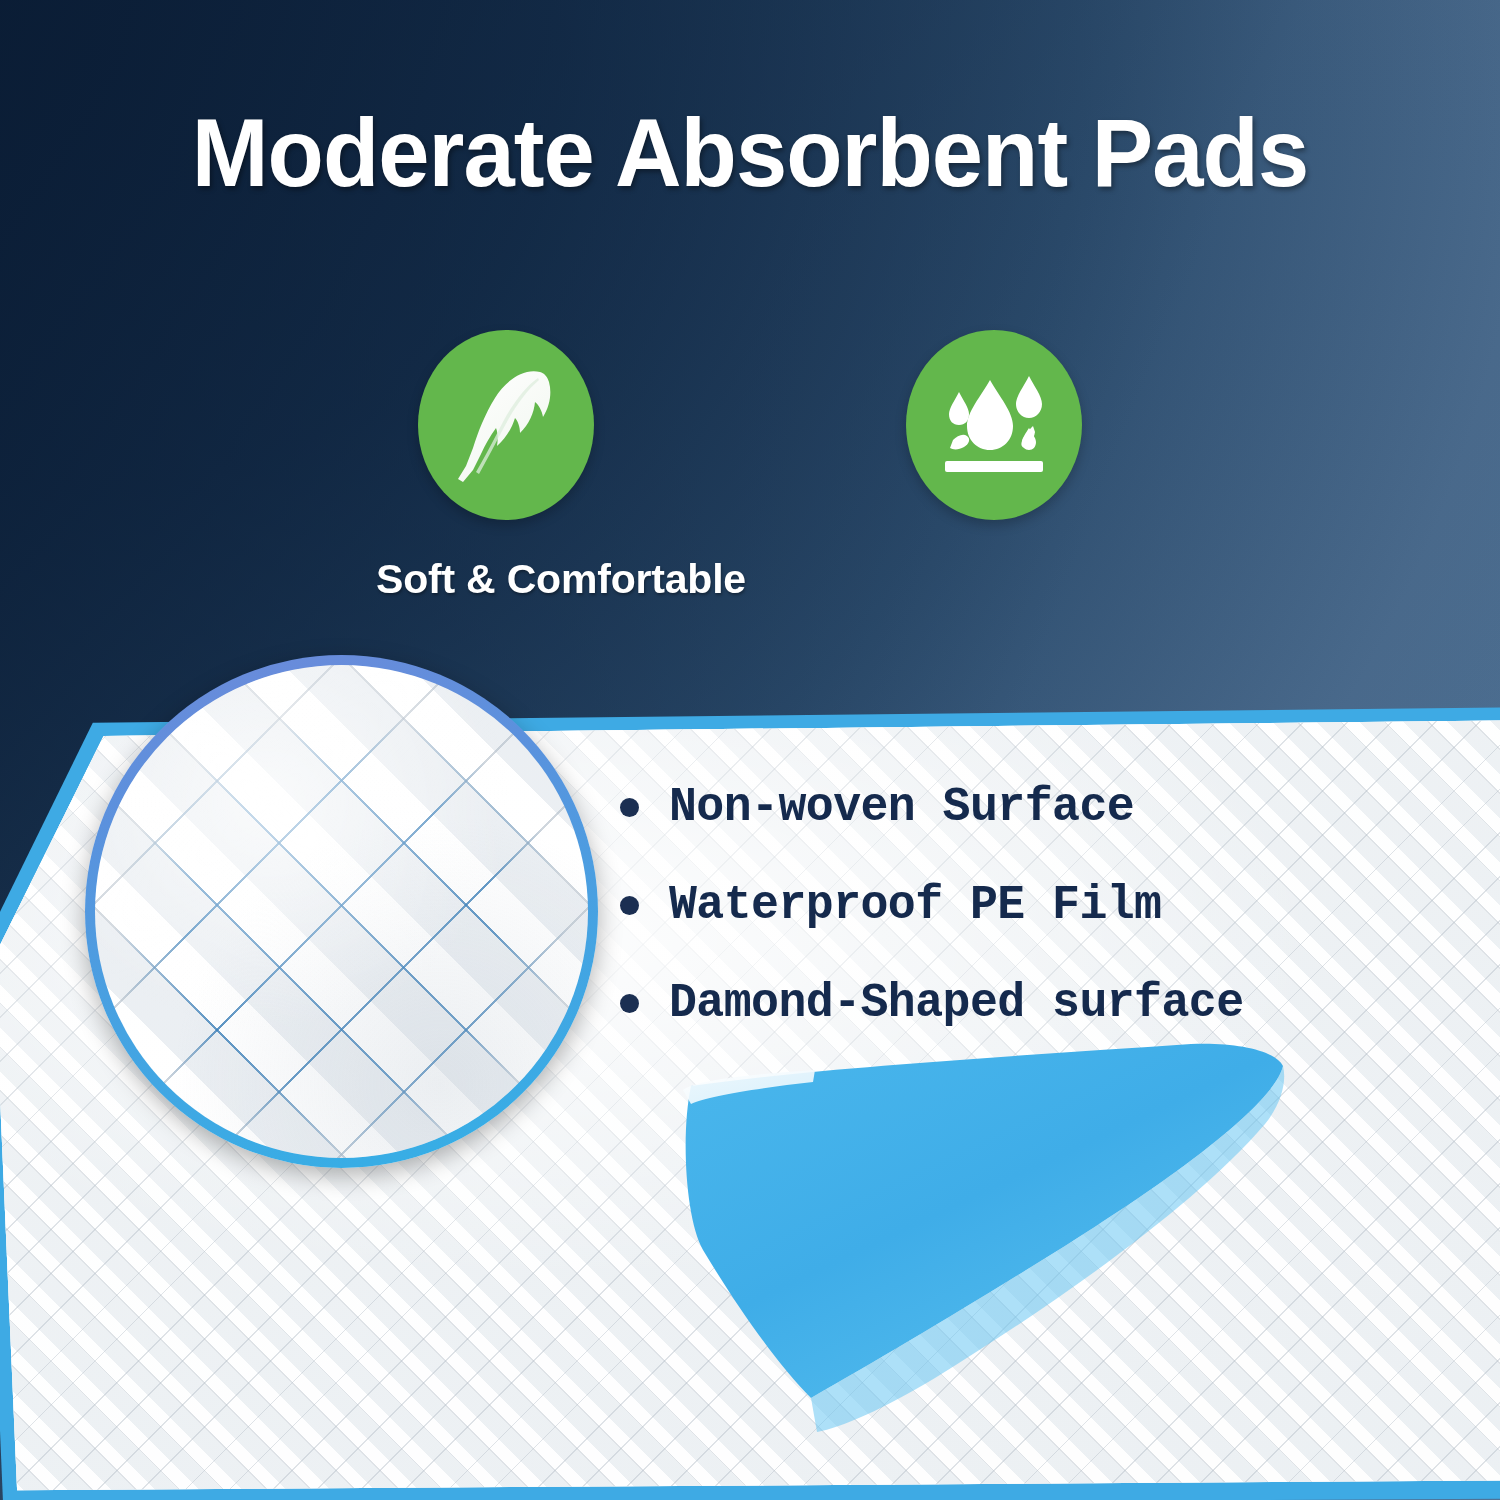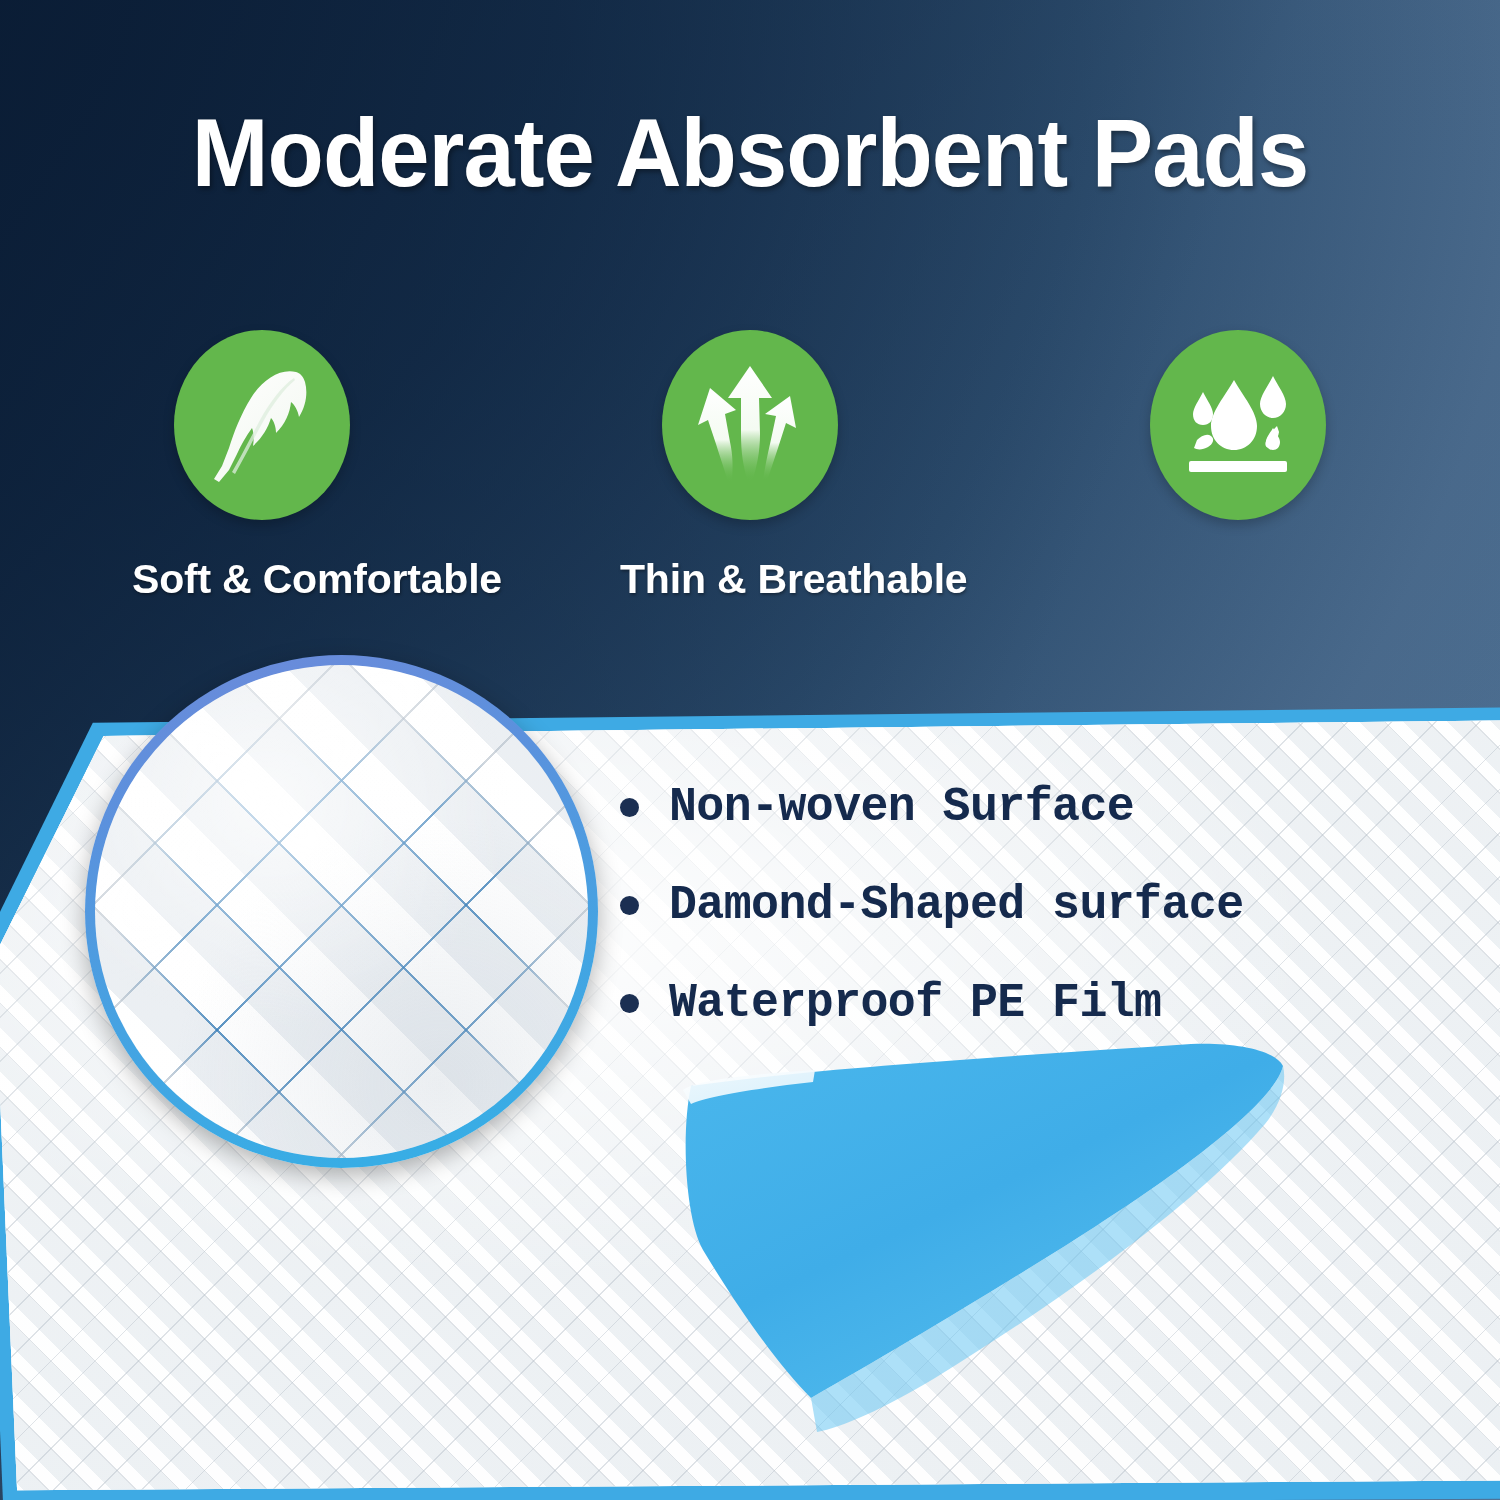--- a/index.html
+++ b/index.html
@@ -222,39 +222,20 @@
               </linearGradient>
             </defs>
             <path fill="url(#fthG)" d="M86 6 C70 2 52 14 41 32 C31 48 24 66 19 82 L12 100 L4 113 L9 116 L19 104 L27 88 C31 79 36 70 42 62 C44 67 44 74 43 80 C52 72 58 62 61 52 C64 55 66 61 66 67 C75 58 80 47 81 36 C85 39 88 45 89 51 C96 40 98 27 95 16 C93 10 90 7 86 6 Z"></path>
             <path fill="#ddeedd" opacity="0.75" d="M84 12 C72 20 60 36 50 54 C42 69 34 85 26 99 L22 106 L25 108 L31 97 C39 83 46 68 54 54 C63 38 74 23 85 14 Z"></path>
           </svg>
         </span>
       </div>
       <div class="feature-label">Soft &amp; Comfortable</div>
     </div>
 
-    <div class="feature">
-      <div class="badge">
-        <span>
-          <svg width="128" height="122" viewBox="0 0 128 122">
-            <defs>
-              <linearGradient id="arrG" x1="0" y1="0" x2="0" y2="1">
-                <stop offset="0%" stop-color="#ffffff"></stop>
-                <stop offset="55%" stop-color="#f4fbf2"></stop>
-                <stop offset="100%" stop-color="#63b74c" stop-opacity="0"></stop>
-              </linearGradient>
-            </defs>
-            <path fill="url(#arrG)" d="M64 2 L86 34 L73 34 L74 70 C74 88 71 102 66 118 L62 118 C57 102 55 88 55 70 L55 34 L42 34 Z"></path>
-            <path fill="url(#arrG)" d="M24 24 L50 46 L39 50 L44 78 C47 92 47 103 46 117 L42 118 C38 104 34 93 30 80 L22 56 L12 61 Z"></path>
-            <path fill="url(#arrG)" d="M104 32 L110 64 L100 59 L92 84 C88 96 85 105 81 117 L77 116 C79 103 81 93 84 80 L90 52 L79 50 Z"></path>
-          </svg>
-        </span>
-      </div>
-      <div class="feature-label">Thin &amp; Breathable</div>
-    </div>
 
     <div class="feature">
       <div class="badge">
         <span>
           <svg width="122" height="110" viewBox="0 0 122 110">
             <g fill="#ffffff">
               <path d="M57 10 C48 26 34 42 34 56 C34 70 44 80 57 80 C70 80 80 70 80 56 C80 42 66 26 57 10 Z"></path>
               <path d="M96 6 C91 16 83 26 83 34 C83 42 89 48 96 48 C103 48 109 42 109 34 C109 26 101 16 96 6 Z"></path>
               <path d="M26 22 C22 30 16 38 16 44 C16 51 20 55 26 55 C32 55 36 51 36 44 C36 38 30 30 26 22 Z"></path>
               <path d="M96 58 C93 63 89 68 89 72 C89 77 92 80 96 80 C100 80 103 77 103 72 C103 68 99 63 96 58 Z"></path>
@@ -293,25 +274,25 @@
       </svg>
     </div>
 
     <div class="bullets" style="left:640px; top:90px;">
       <div class="bullet-row">
         <span class="dot"></span>
         <span class="bullet-text">Non-woven Surface</span>
       </div>
       <div class="bullet-row">
         <span class="dot"></span>
-        <span class="bullet-text">Damond-Shaped surface</span>
+        <span class="bullet-text">Waterproof PE Film</span>
       </div>
       <div class="bullet-row">
         <span class="dot"></span>
-        <span class="bullet-text">Waterproof PE Film</span>
+        <span class="bullet-text">Damond-Shaped surface</span>
       </div>
     </div>
   </div>
 
   <div class="mag">
     <div class="mag-inner">
       <div class="mag-threads"></div>
       <div class="mag-shade"></div>
     </div>
   </div>

